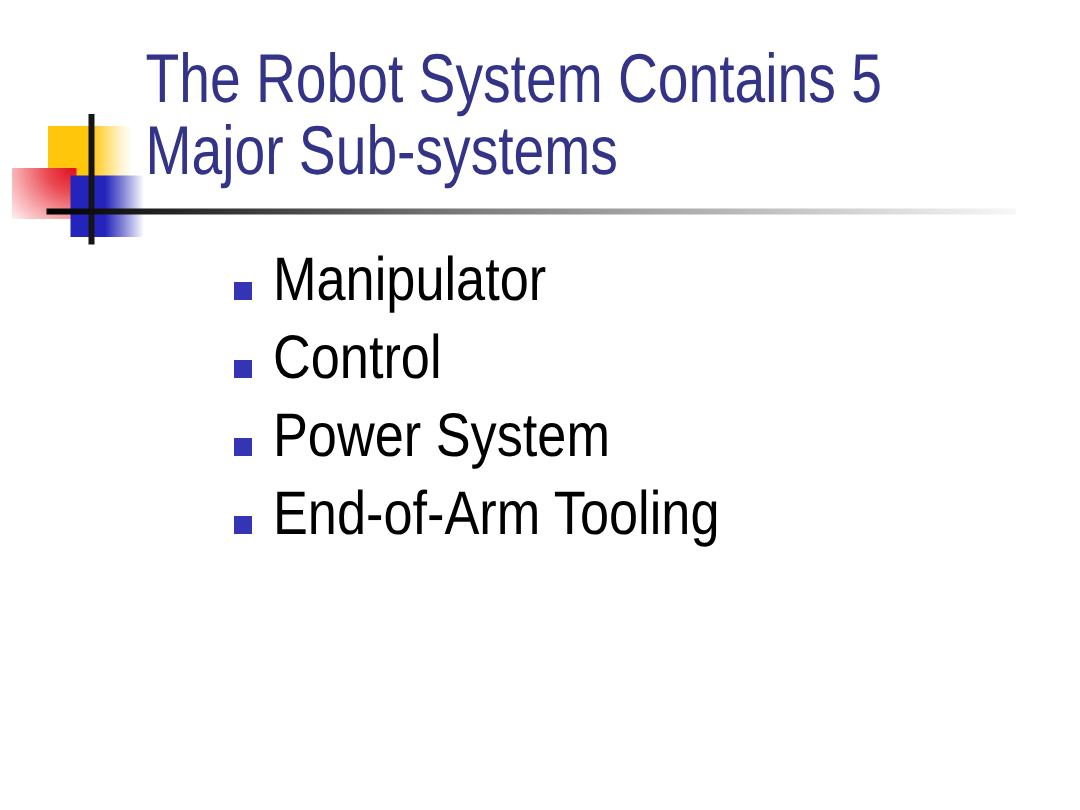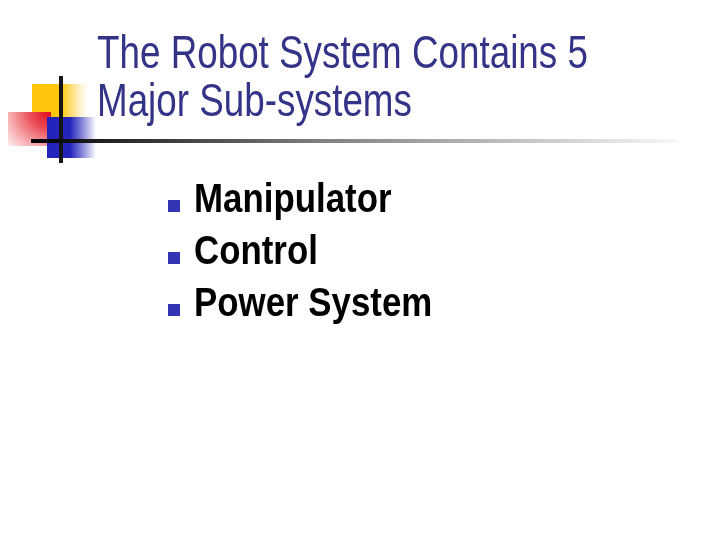--- a/index.html
+++ b/index.html
@@ -46,21 +46,21 @@
     color: #333388;
     font-size: 46px; line-height: 48px; font-weight: 400;
     transform: scaleX(0.8); transform-origin: left top;
     white-space: nowrap;
   }
   .title .tline { display: block; }
 
   
   .bullets {
     position: absolute; left: 152px; top: 156px;
-    margin: 16px; padding: 0; list-style: none; z-index: 5; font-weight: bold;
+    margin: 4px; padding: 0; list-style: none; z-index: 5;
   }
   .bullets li {
     font-size: 41px; line-height: 52px; color: #000000;
     white-space: nowrap;
   }
   .bullet-marker {
     display: inline-block; width: 12px; height: 12px;
     background: #3434b4; margin-right: 14px;
   }
   .bullet-text {
@@ -87,15 +87,18 @@
   <ul class="bullets">
       <li>
       <span class="bullet-marker"></span><span class="bullet-text">Manipulator</span>
     </li>
       <li>
       <span class="bullet-marker"></span><span class="bullet-text">Control</span>
     </li>
       <li>
       <span class="bullet-marker"></span><span class="bullet-text">Power System</span>
     </li>
+      <li>
+      <span class="bullet-marker"></span><span class="bullet-text">End-of-Arm Tooling</span>
+    </li>
     </ul>
 
 </div>
 
 </body></html>

